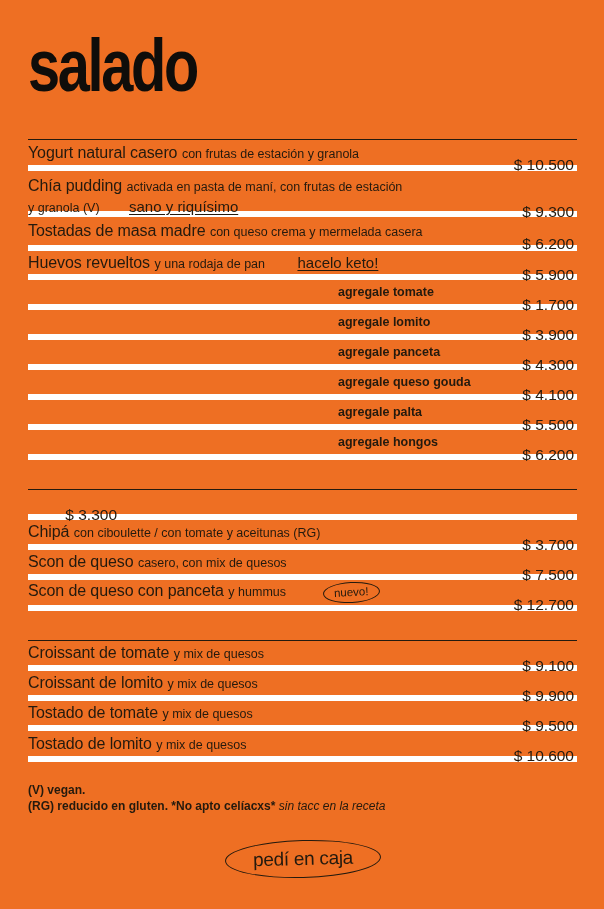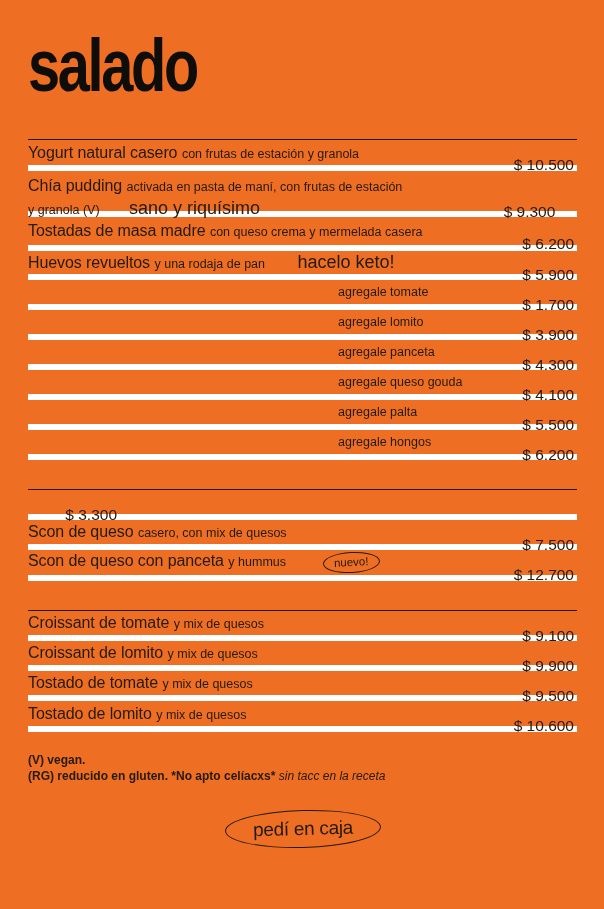--- a/index.html
+++ b/index.html
@@ -32,30 +32,30 @@
     align-items: center;
     border-bottom: 6px solid #ffffff;
     height: 30px;
   }
   .h31 { height: 31px; }
   .h46 { height: 46px; }
   .h34 { height: 34px; }
   .h29 { height: 29px; }
   .row.two { align-items: flex-start; }
   .row.two .cell { padding-top: 6px; }
-  .row.two .price { padding-top: 7px; text-align: center; }
+  .row.two .price { padding-top: 7px; }
 
   .cell { flex: 1 1 auto; white-space: nowrap; }
   .nm { font-size: 16px; letter-spacing: -0.1px; }
   .ds { font-size: 12.5px; }
-  .lk { font-size: 18px; text-underline-offset: 2px; }
+  .lk { font-size: 15px; text-decoration: underline; text-underline-offset: 2px; }
   .lk.keto { margin-left: 28px; }
   .sub { margin-top: 3px; }
   .sub .lk { margin-left: 25px; }
-  .addon { font-size: 12.5px; margin-left: 310px; flex: 1 1 auto; }
+  .addon { font-size: 12.5px; margin-left: 310px; flex: 1 1 auto; font-weight: bold; }
   .price {
     font-size: 15.5px;
     text-align: right;
     min-width: 92px;
     padding-right: 3px;
     white-space: nowrap;
     margin-top: 25px;
   }
   .badge {
     display: inline-block;
@@ -159,20 +159,27 @@
     </div>
 
     <div class="gap"></div>
 
     <div class="block">
       <div class="row">
         <div class="price">$ 3.300</div>
       </div>
       <div class="row">
         <div class="cell">
+          <span class="nm">Chipá</span>
+          <span class="ds">con ciboulette / con tomate y aceitunas (RG)</span>
+        </div>
+        <div class="price">$ 3.700</div>
+      </div>
+      <div class="row">
+        <div class="cell">
           <span class="nm">Scon de queso</span>
           <span class="ds">casero, con mix de quesos</span>
         </div>
         <div class="price">$ 7.500</div>
       </div>
       <div class="row h31">
         <div class="cell">
           <span class="nm">Scon de queso con panceta</span>
           <span class="ds">y hummus</span>
           <span class="badge">nuevo!</span>

